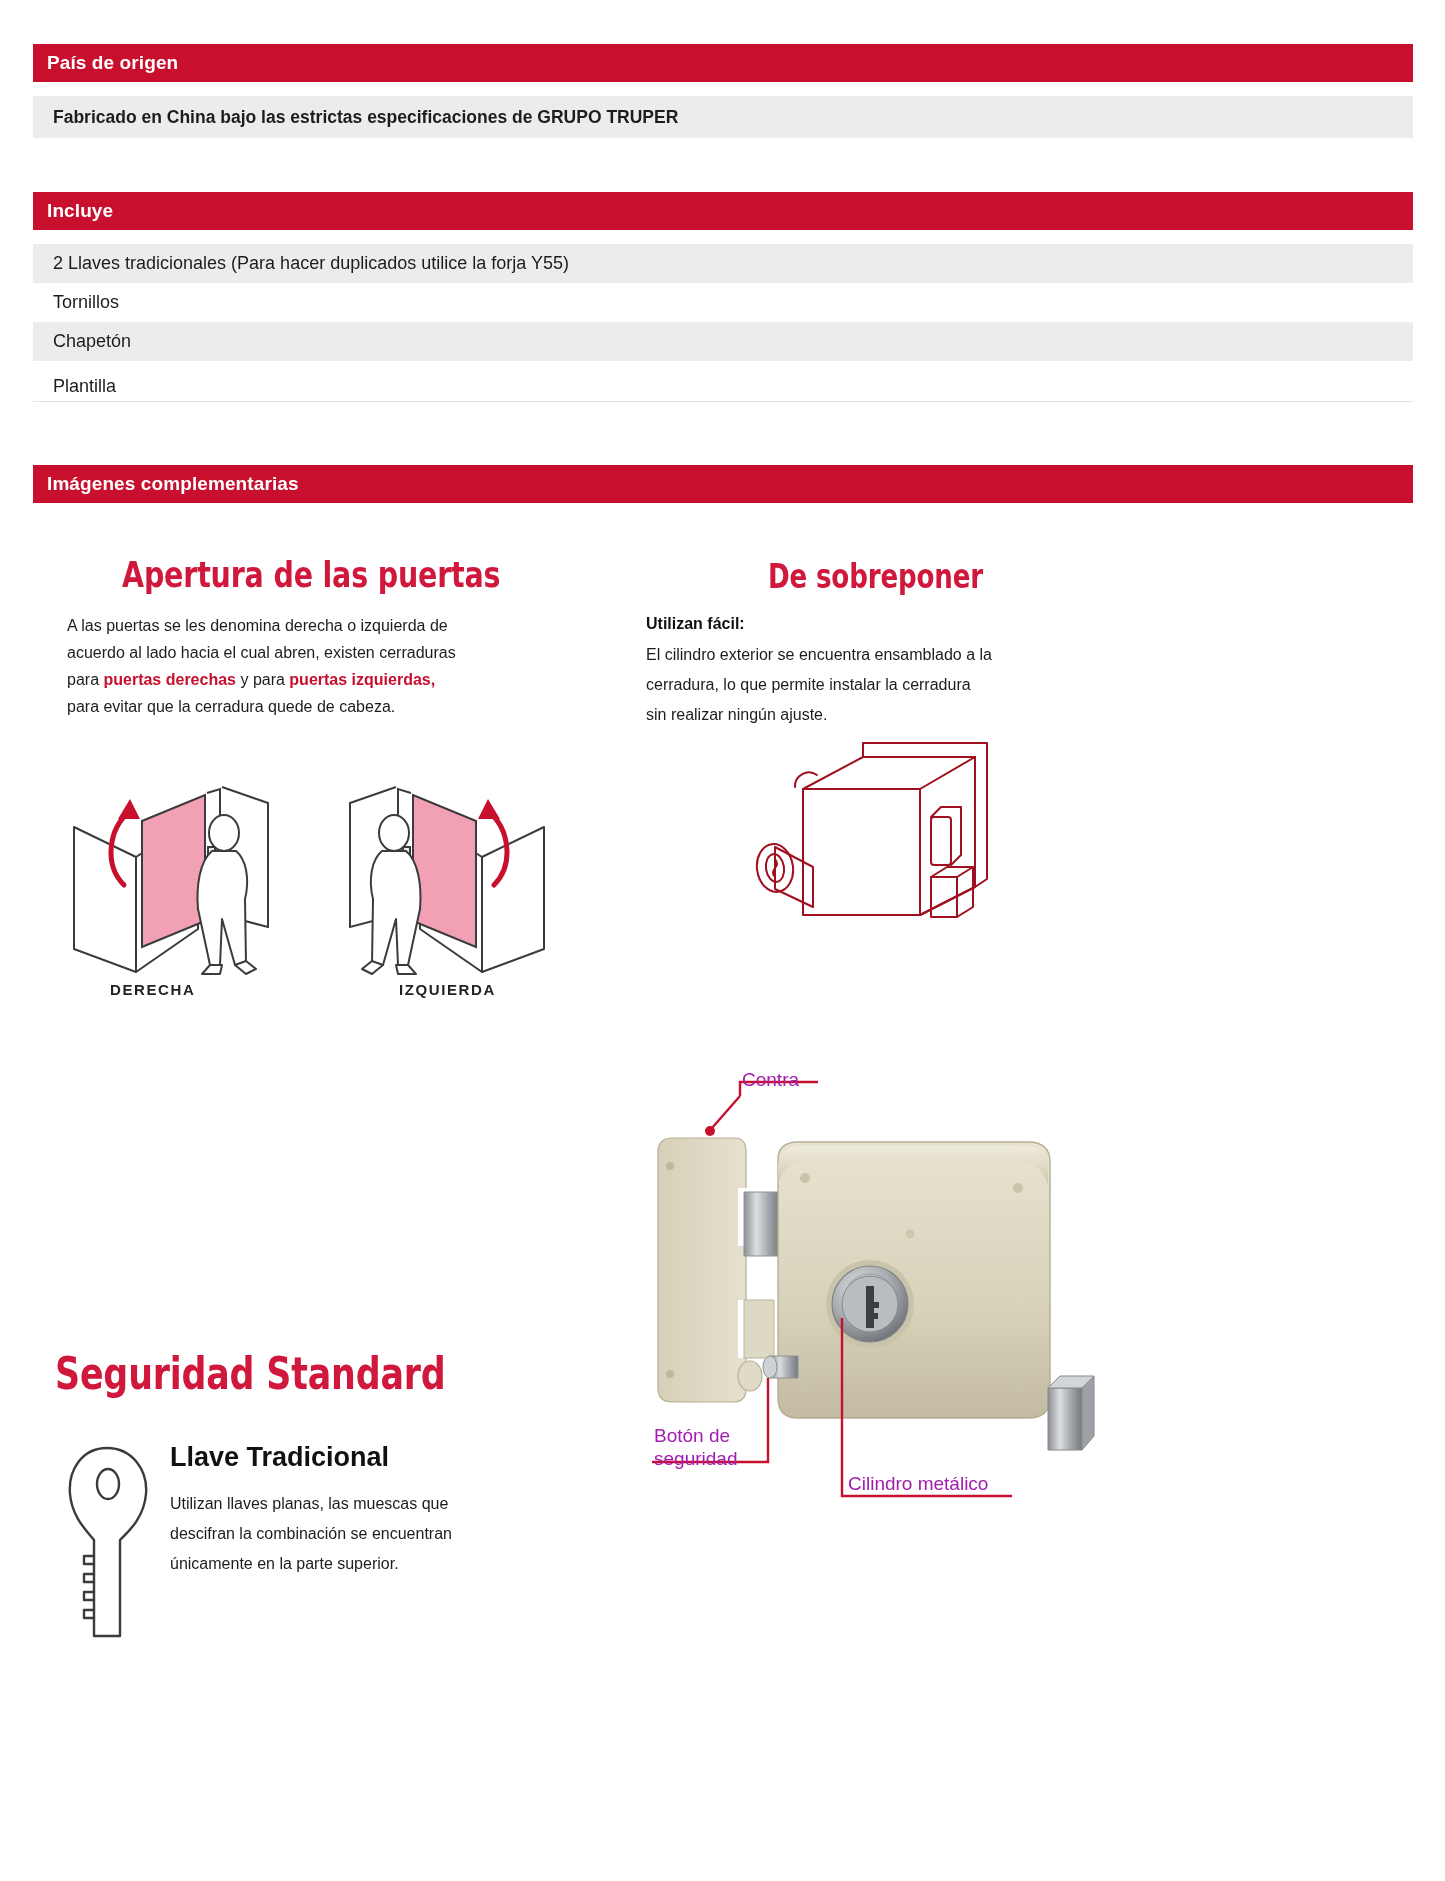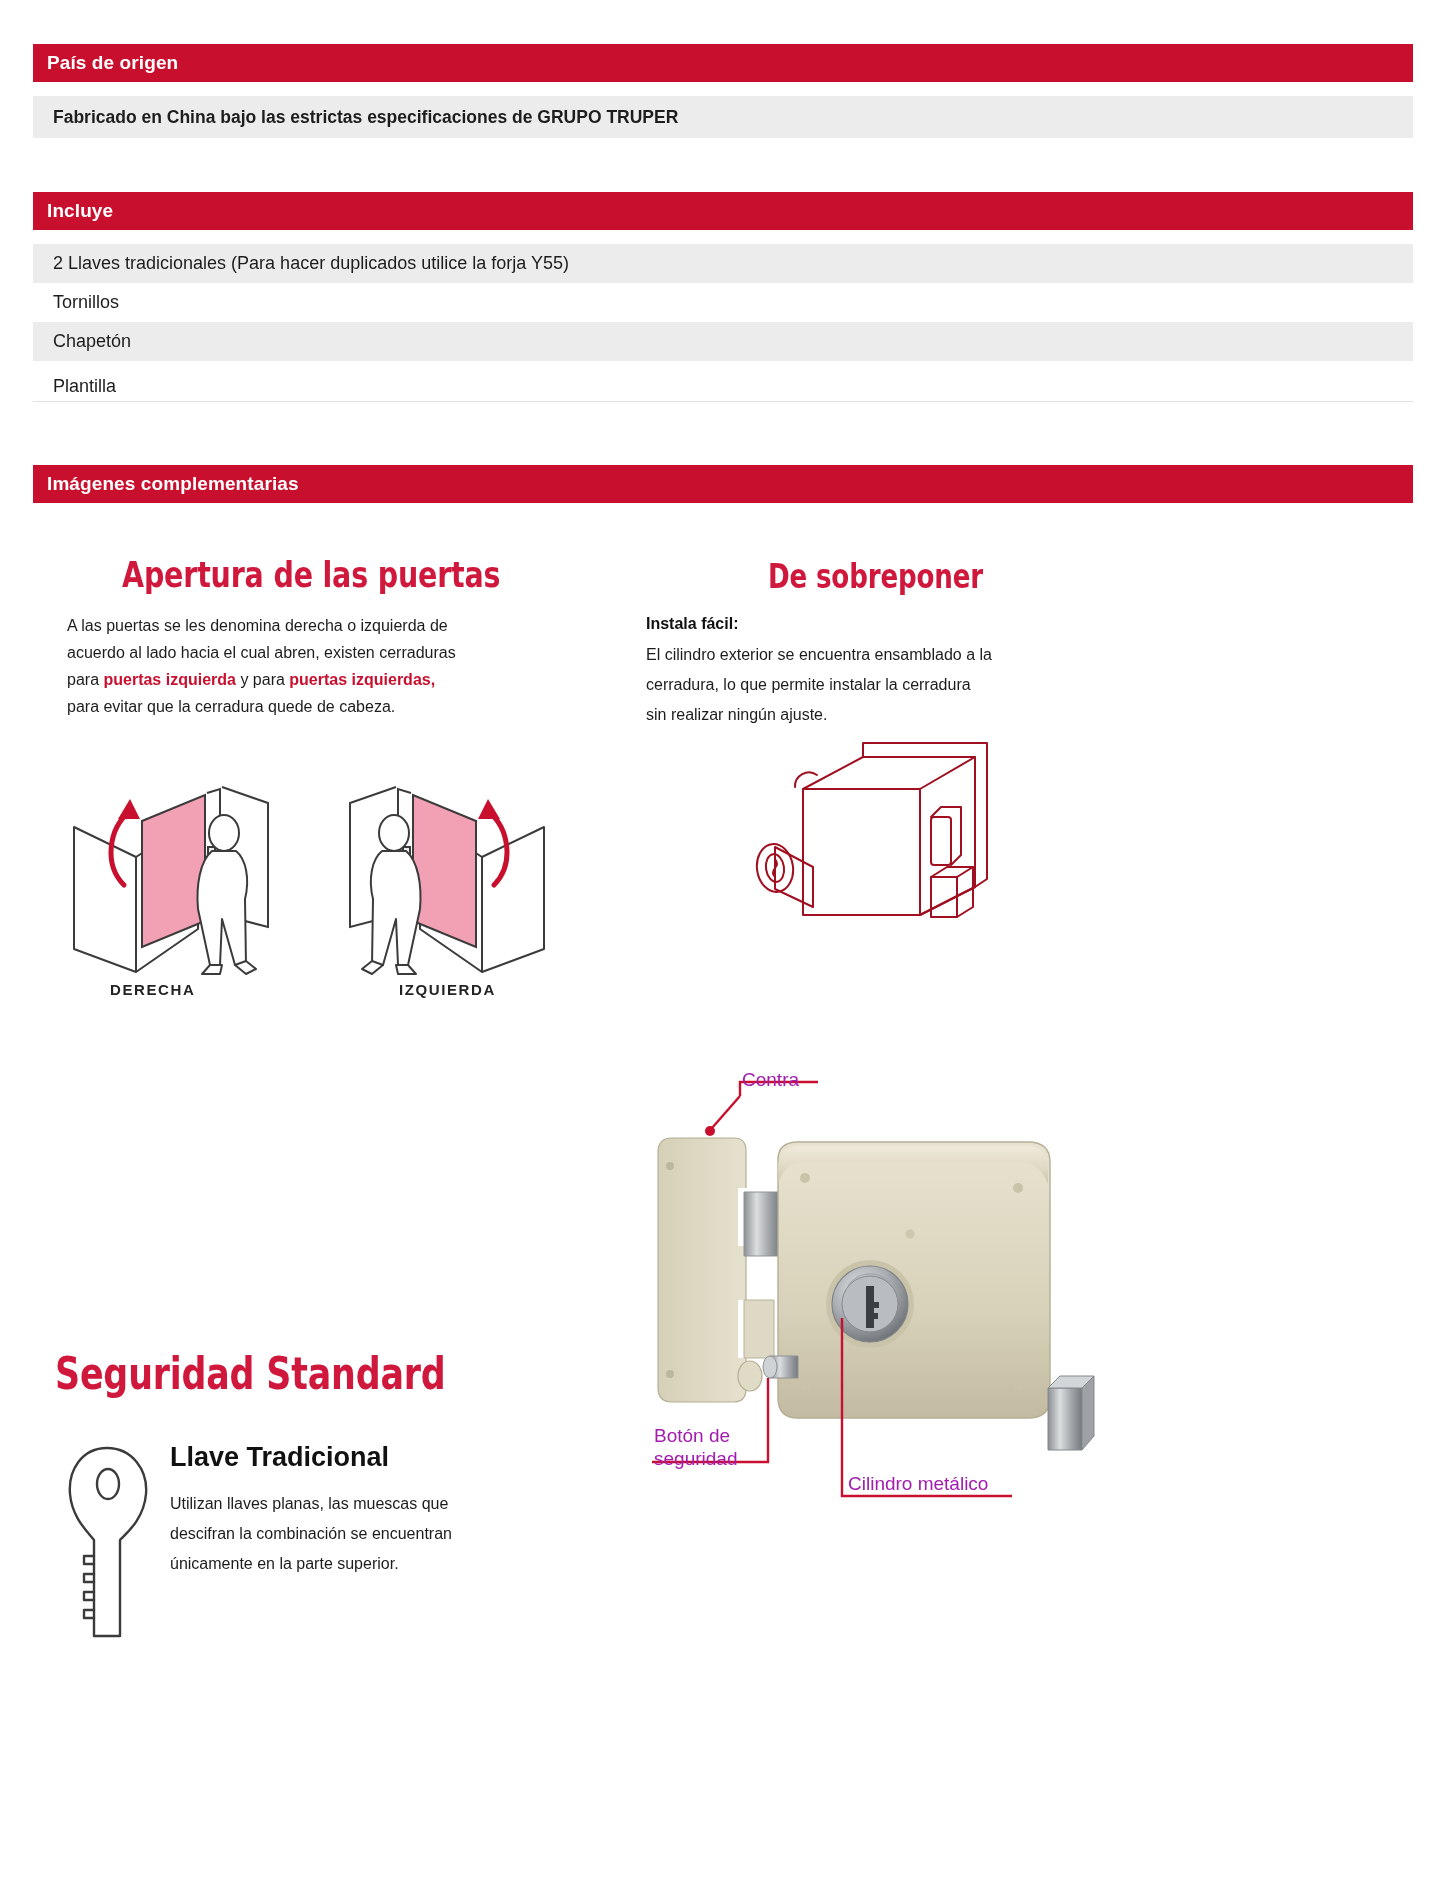--- a/index.html
+++ b/index.html
@@ -133,21 +133,21 @@
 
   <div class="banner" style="top:441px;height:38px;">
     <span>Imágenes complementarias</span>
   </div>
 
   <div class="redhead" style="left:122px;top:530px;font-size:36px;">Apertura de las puertas</div>
 
   <div class="bodytext" style="left:67px;top:588px;width:470px;">
     <span>A las puertas se les denomina derecha o izquierda de</span><br>
     <span>acuerdo al lado hacia el cual abren, existen cerraduras</span><br>
-    <span>para </span><span class="hl">puertas izquierda</span><span> y para </span><span class="hl">puertas izquierdas,</span><br>
+    <span>para </span><span class="hl">puertas derechas</span><span> y para </span><span class="hl">puertas izquierdas,</span><br>
     <span>para evitar que la cerradura quede de cabeza.</span>
   </div>
 
   <svg class="abs" style="left:60px;top:745px;" width="240" height="210" viewBox="0 0 240 210">
     <g fill="none" stroke="#3b3b3b" stroke-width="2" stroke-linejoin="round">
 
       <path d="M14 58 L14 180 L76 203 L76 88 Z"></path>
       <path d="M76 88 L138 48 L138 40"></path>
 
       <path d="M138 40 L138 160 L76 203"></path>
@@ -199,21 +199,21 @@
         <path d="M150 196 L142 205 L160 205 L162 196 Z"></path>
         <path d="M175 196 L186 205 L196 200 L186 192 Z"></path>
       </g>
     </g>
   </svg>
   <div class="caption" style="left:399px;top:957px;">IZQUIERDA</div>
 
   <div class="redhead" style="left:768px;top:533px;font-size:33px;">De sobreponer</div>
 
   <div class="bodytext" style="left:646px;top:586px;width:470px;">
-    <span class="bk">Instala fácil:</span>
+    <span class="bk">Utilizan fácil:</span>
   </div>
 
   <div class="bodytext" style="left:646px;top:616px;width:470px;line-height:30px;">
     <span>El cilindro exterior se encuentra ensamblado a la</span><br>
     <span>cerradura, lo que permite instalar la cerradura</span><br>
     <span>sin realizar ningún ajuste.</span>
   </div>
 
   <svg class="abs" style="left:735px;top:715px;" width="290" height="265" viewBox="0 0 290 265">
     <g fill="none" stroke="#A01020" stroke-width="2" stroke-linejoin="round" stroke-linecap="round">

